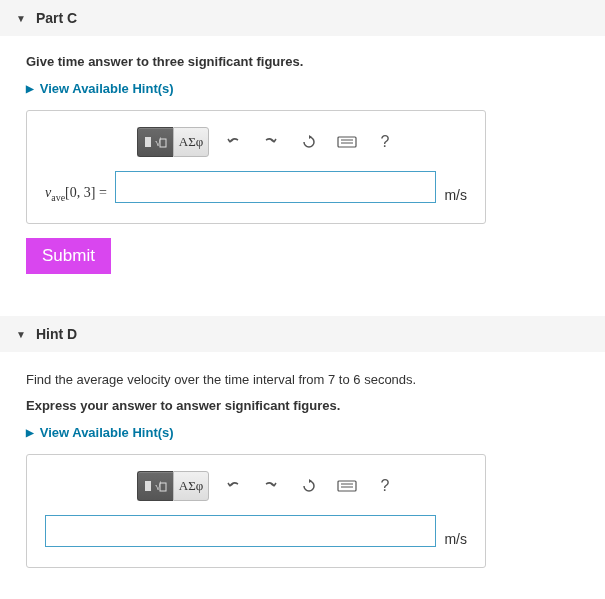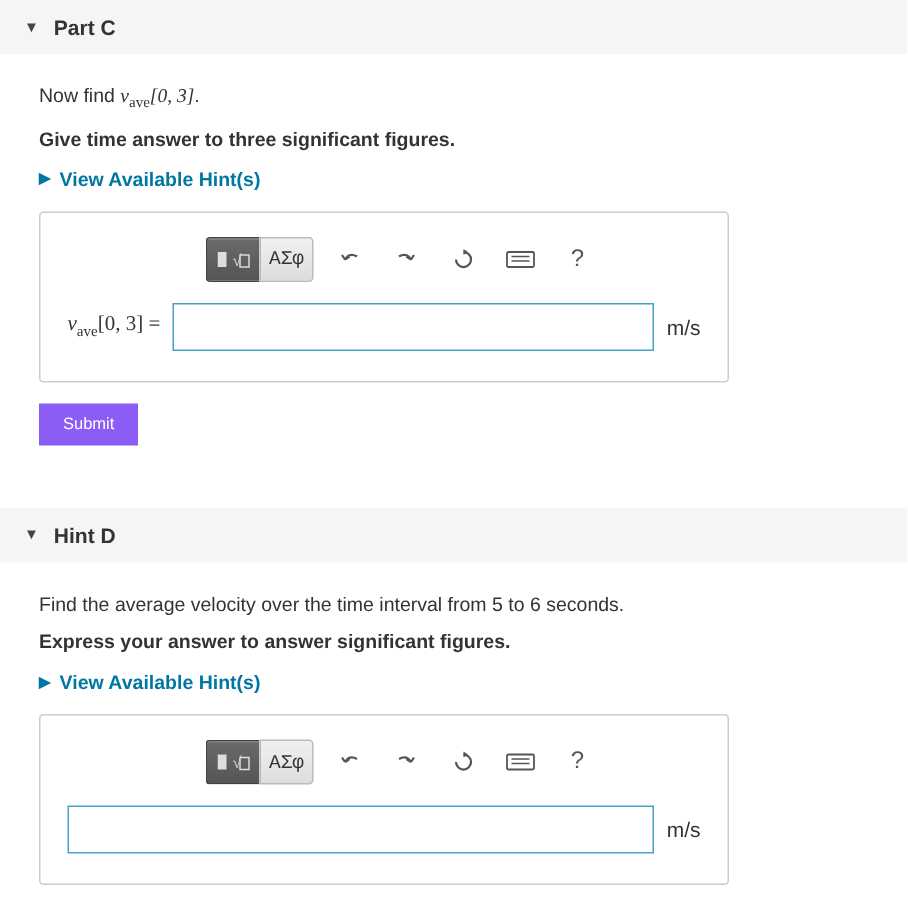--- a/index.html
+++ b/index.html
@@ -10,46 +10,43 @@
 .prompt { font-size: 13px; color: #333; margin-bottom: 8px; line-height: 1.5; }
 .prompt .serif { font-family: Georgia, 'Times New Roman', serif; font-style: italic; }
 .prompt .sub { font-size: 10px; vertical-align: sub; font-style: normal; font-family: Georgia, serif; }
 .instruct { font-weight: bold; font-size: 13px; margin-bottom: 12px; }
 .hints-link { color: #0077a3; font-size: 13px; font-weight: bold; cursor: pointer; display: flex; align-items: center; gap: 6px; margin-bottom: 14px; }
 .hints-link .tri { font-size: 10px; }
 .answer-box { border: 1px solid #ccc; border-radius: 3px; padding: 16px 18px 20px 18px; width: 460px; }
 .toolbar { display: flex; align-items: center; gap: 6px; padding-left: 92px; margin-bottom: 14px; }
 .tb-btn { width: 36px; height: 30px; border-radius: 3px; display: flex; align-items: center; justify-content: center; font-size: 13px; background: #fff; }
 .tb-dark { background: linear-gradient(#6a6a6a,#555); border: 1px solid #444; box-shadow: inset 0 1px 0 rgba(255,255,255,0.15); }
-.tb-light { background: linear-gradient(#f0f0f0,#ddd); border: 1px solid #bbb; color: #333; font-family: Liberation Mono, monospace; }
+.tb-light { background: linear-gradient(#f0f0f0,#ddd); border: 1px solid #bbb; color: #333; font-family: Liberation Serif, serif; }
 .tb-pair { display: flex; }
 .tb-pair .tb-btn:first-child { border-radius: 3px 0 0 3px; border-right: none; }
 .tb-pair .tb-btn:last-child { border-radius: 0 3px 3px 0; }
 .tb-plain { width: 28px; height: 28px; display: flex; align-items: center; justify-content: center; color: #555; margin-left: 4px; }
-.input-row { display: flex; align-items: center; gap: 8px; }
+.input-row { display: flex; align-items: flex-end; gap: 8px; }
 .lhs { font-family: Georgia, 'Times New Roman', serif; font-size: 14px; white-space: nowrap; }
 .lhs .it { font-style: italic; }
 .lhs .sub { font-size: 10px; vertical-align: sub; }
 .ans-input { flex: 1; height: 32px; border: 1px solid #46a0c8; background: #fff; padding: 4px 6px; font-size: 14px; }
 .unit { font-family: Liberation Sans, sans-serif; font-size: 14px; }
-.submit-btn { background: #8b5cf6; color: #fff; border: none; padding: 8px 16px; font-size: 11px; margin-top: 14px; cursor: pointer; }
+.submit-btn { background: #d946ef; color: #fff; border: none; padding: 8px 16px; font-size: 17px; margin-top: 14px; cursor: pointer; }
 .gap { height: 20px; }
 svg { display: block; }
 </style>
 </head>
 <body>
 
 <div class="part-header">
   <span class="triangle">▼</span>
   <span>Part C</span>
 </div>
 <div class="part-body">
-  <p class="prompt">
-    <span>Now find </span><span class="serif">v</span><span class="sub">ave</span><span class="serif">[0, 3]</span><span>.</span>
-  </p>
   <p class="instruct">Give time answer to three significant figures.</p>
   <div class="hints-link">
     <span class="tri">▶</span>
     <span>View Available Hint(s)</span>
   </div>
 
   <div class="answer-box">
     <div class="toolbar">
       <div class="tb-pair">
         <div class="tb-btn tb-dark">
@@ -101,21 +98,21 @@
   <button class="submit-btn"><span>Submit</span></button>
 </div>
 
 <div class="gap"></div>
 
 <div class="part-header">
   <span class="triangle">▼</span>
   <span>Hint D</span>
 </div>
 <div class="part-body">
-  <p class="prompt">Find the average velocity over the time interval from 5 to 6 seconds.</p>
+  <p class="prompt">Find the average velocity over the time interval from 7 to 6 seconds.</p>
   <p class="instruct">Express your answer to answer significant figures.</p>
   <div class="hints-link">
     <span class="tri">▶</span>
     <span>View Available Hint(s)</span>
   </div>
 
   <div class="answer-box">
     <div class="toolbar">
       <div class="tb-pair">
         <div class="tb-btn tb-dark">

